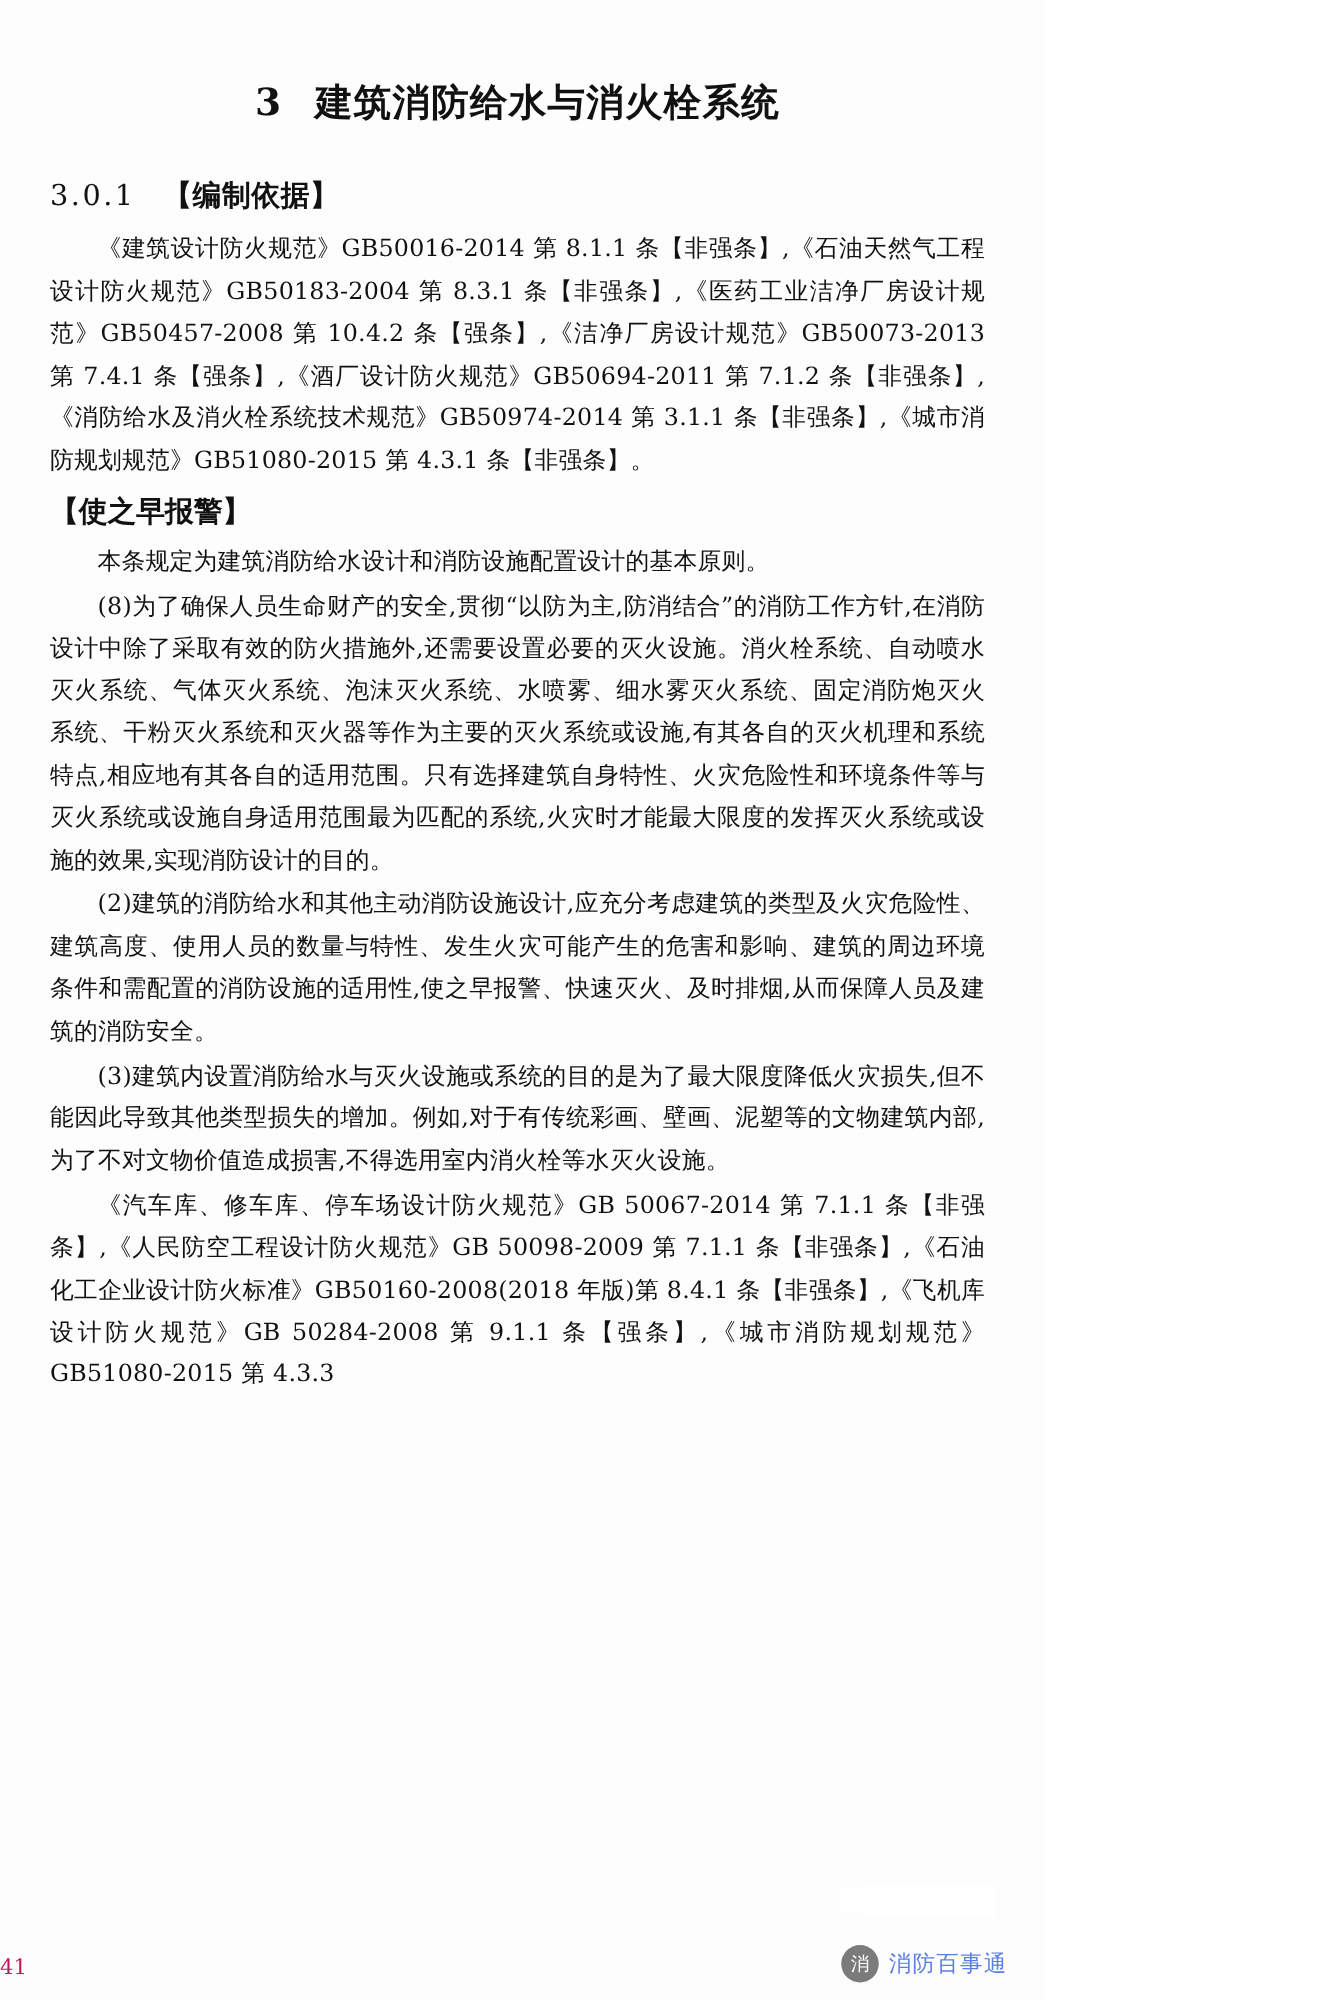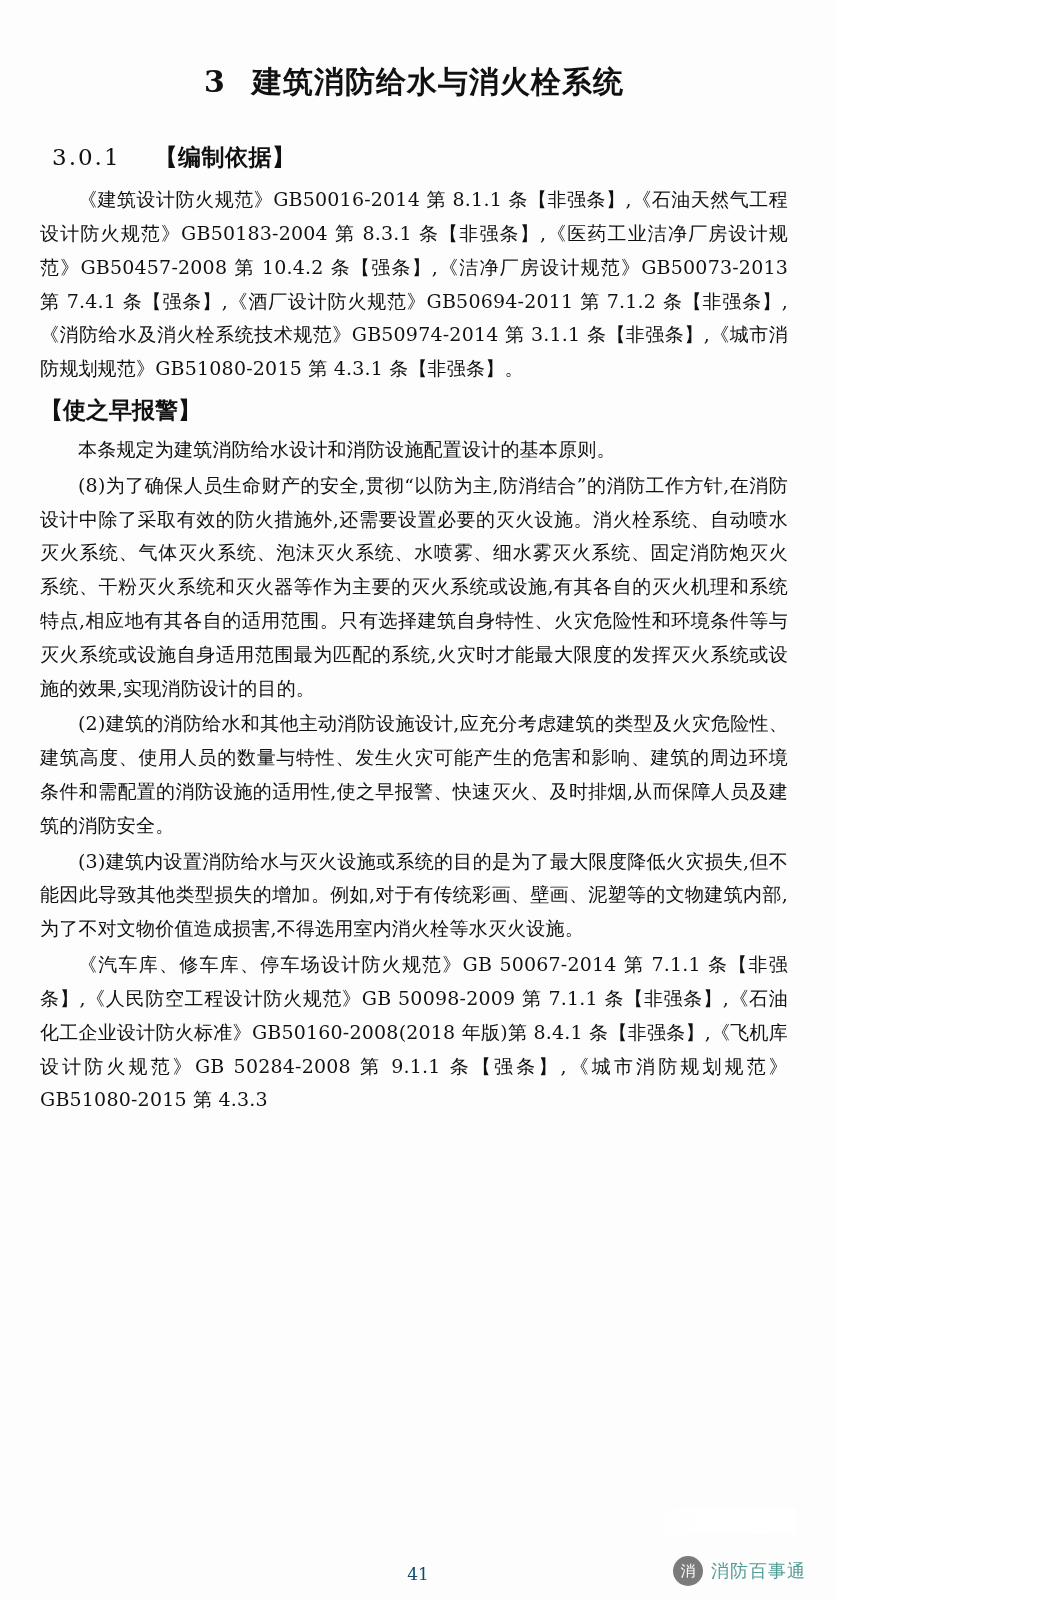--- a/index.html
+++ b/index.html
@@ -34,24 +34,23 @@
     margin-right: 26px;
   }
   .clause-head {
     font-size: 23px;
     margin: 0 0 6px 0;
     line-height: 1.7;
     letter-spacing: 0.5px;
   }
   .clause-head .cid {
     letter-spacing: 2px;
-    margin-left: 12px;
   }
   .clause-head .ctitle {
-    margin-left: 34px;
+    margin-left: 22px;
     font-weight: bold;
   }
   p.body {
     font-size: 19px;
     line-height: 1.78;
     margin: 0 0 2px 0;
     text-align: justify;
     text-justify: inter-ideograph;
     letter-spacing: 0.2px;
   }
@@ -62,23 +61,23 @@
     font-size: 23px;
     font-weight: bold;
     line-height: 1.78;
     margin: 4px 0 2px 0;
   }
   .footer-pagenum {
     position: absolute;
     bottom: 16px;
     left: 0;
     width: 100%;
-    text-align: center;
+    text-align: left;
     font-size: 17px;
-    color: #0c4a6e;
+    color: #be185d;
     font-family: "DejaVu Serif", "Liberation Serif", serif;
   }
   .watermark {
     position: absolute;
     right: 30px;
     bottom: 14px;
     display: flex;
     align-items: center;
     gap: 8px;
     opacity: 0.72;
@@ -90,21 +89,21 @@
     background: #4a4a4a;
     display: flex;
     align-items: center;
     justify-content: center;
     color: #fff;
     font-size: 15px;
     font-family: "DejaVu Sans", "Liberation Sans", sans-serif;
   }
   .wm-text {
     font-size: 18px;
-    color: #0f766e;
+    color: #1d4ed8;
     letter-spacing: 1px;
     font-family: "DejaVu Sans", "Liberation Sans", sans-serif;
   }
   .smudge {
     position: absolute;
     right: 40px;
     bottom: 66px;
     width: 150px;
     height: 26px;
     background: linear-gradient(90deg, rgba(255,255,255,0) 0%, rgba(255,255,255,0.85) 35%, rgba(255,255,255,0.9) 100%);

